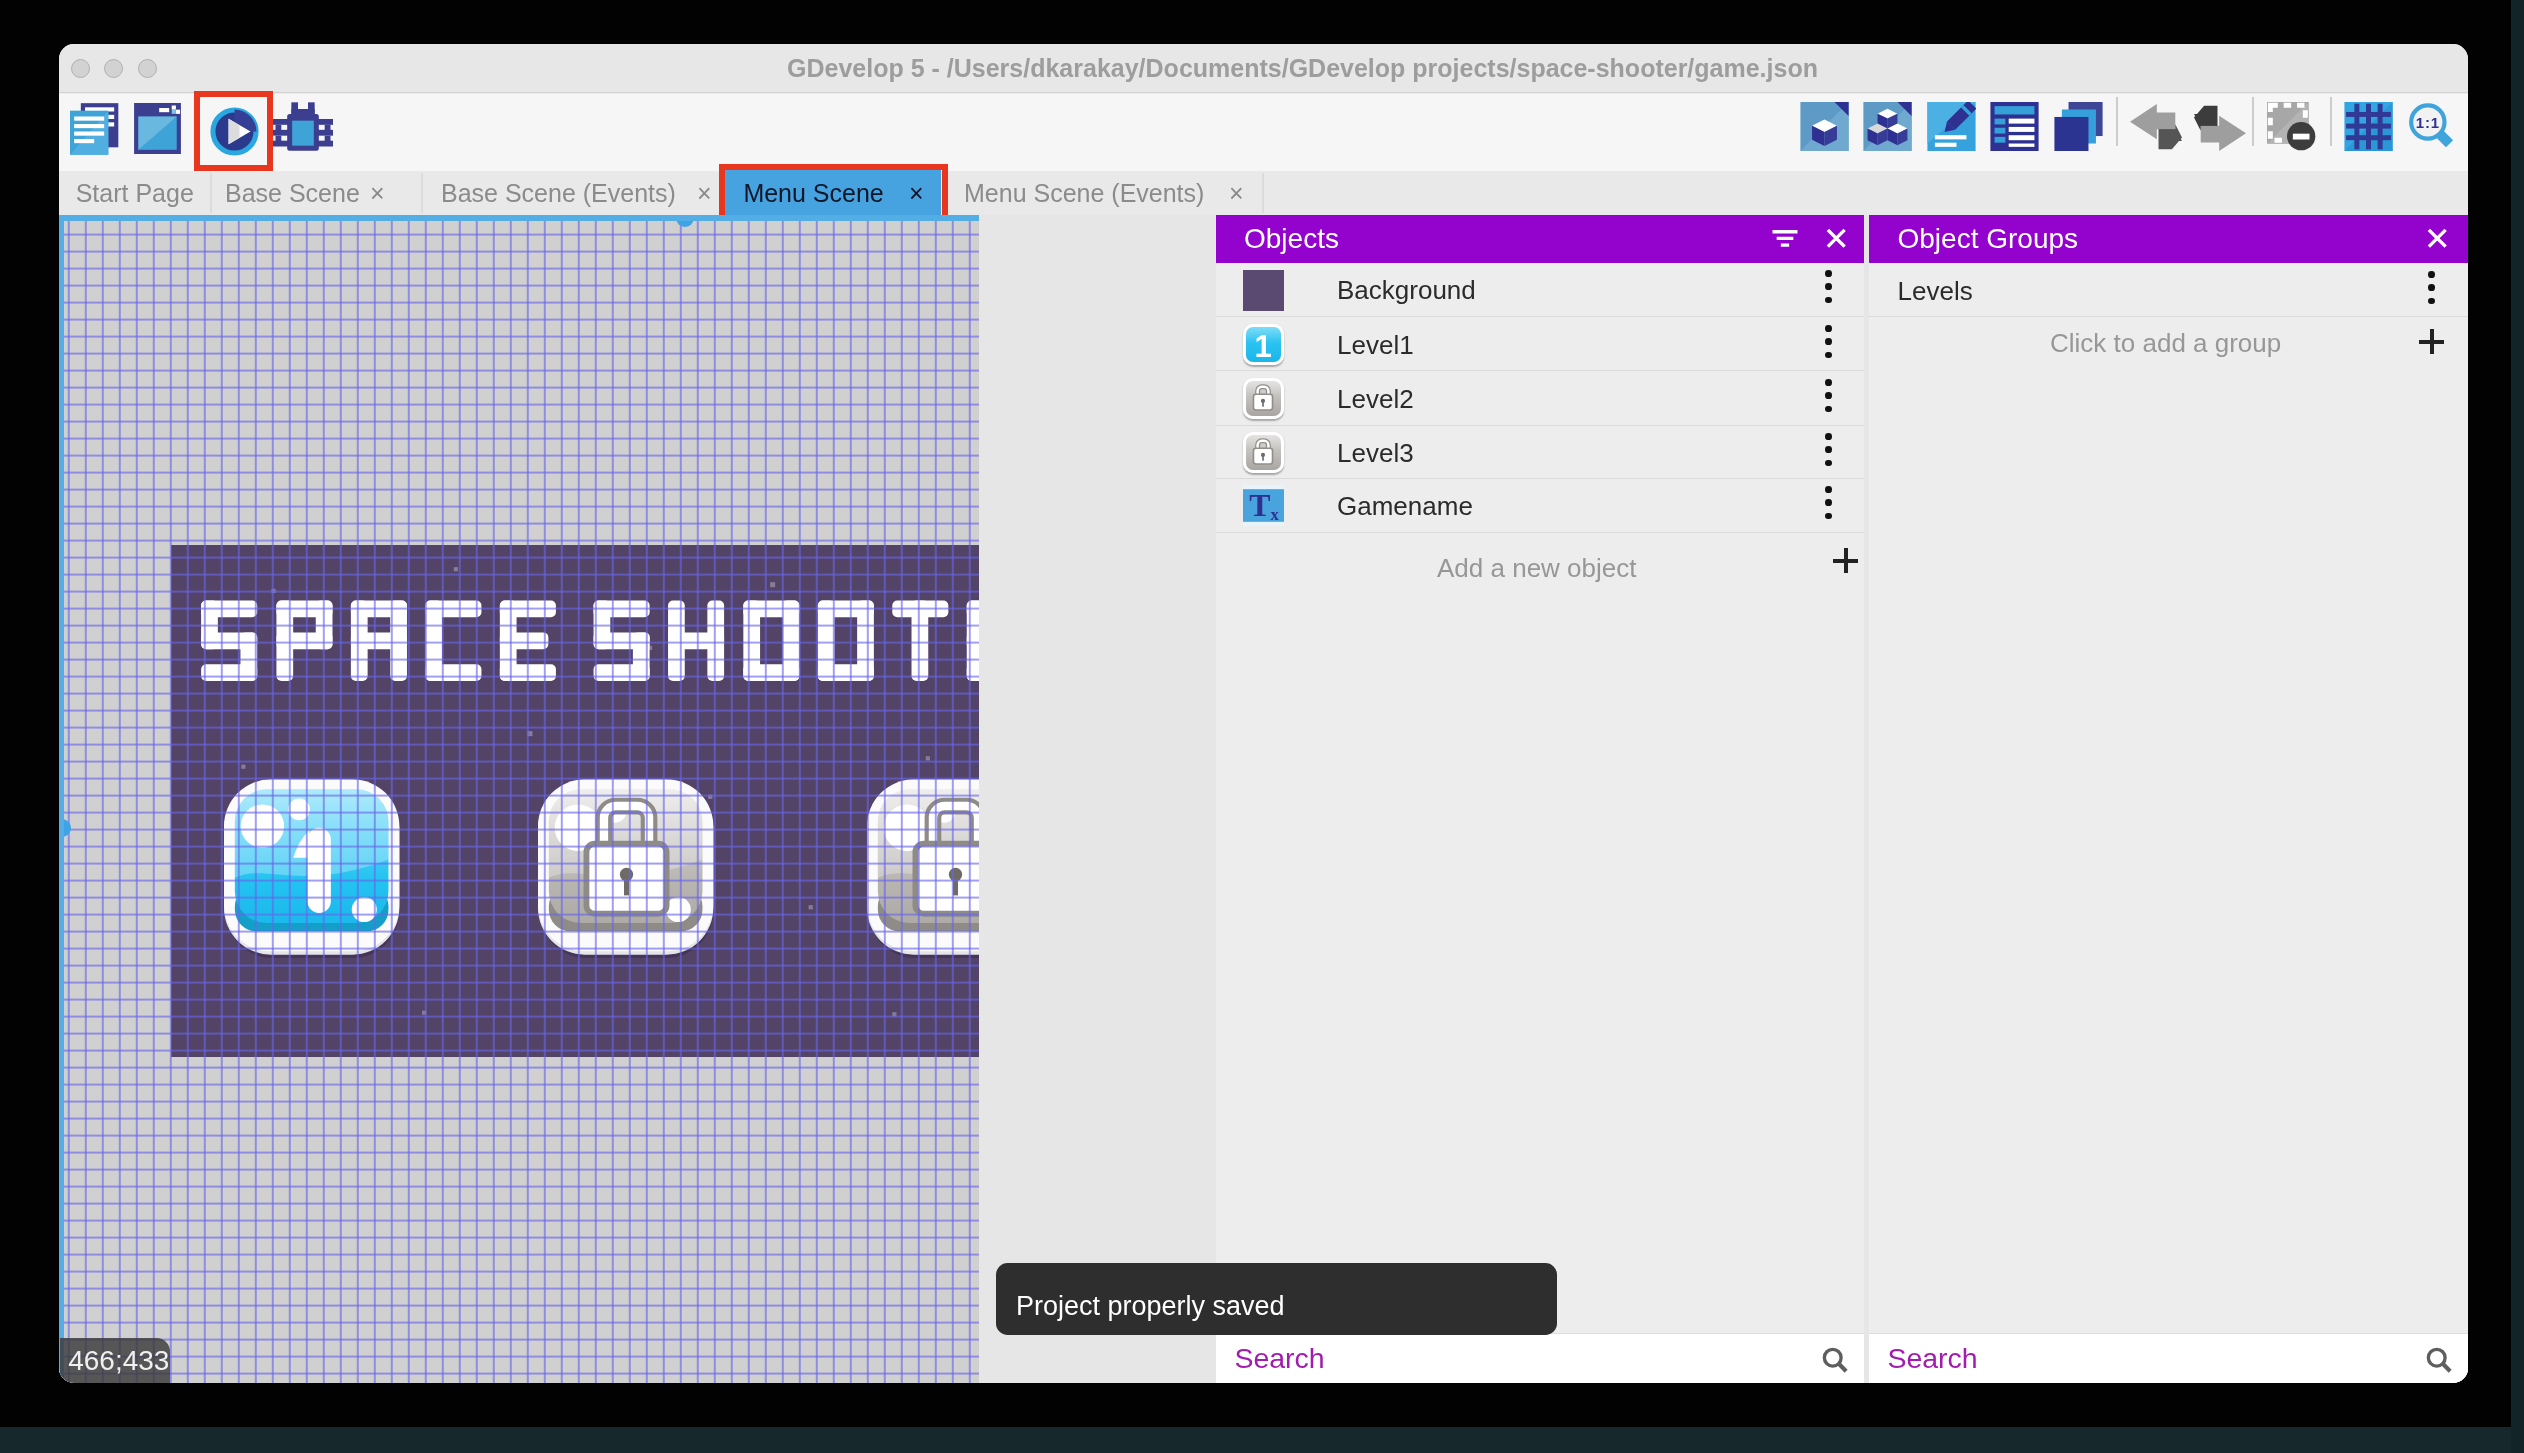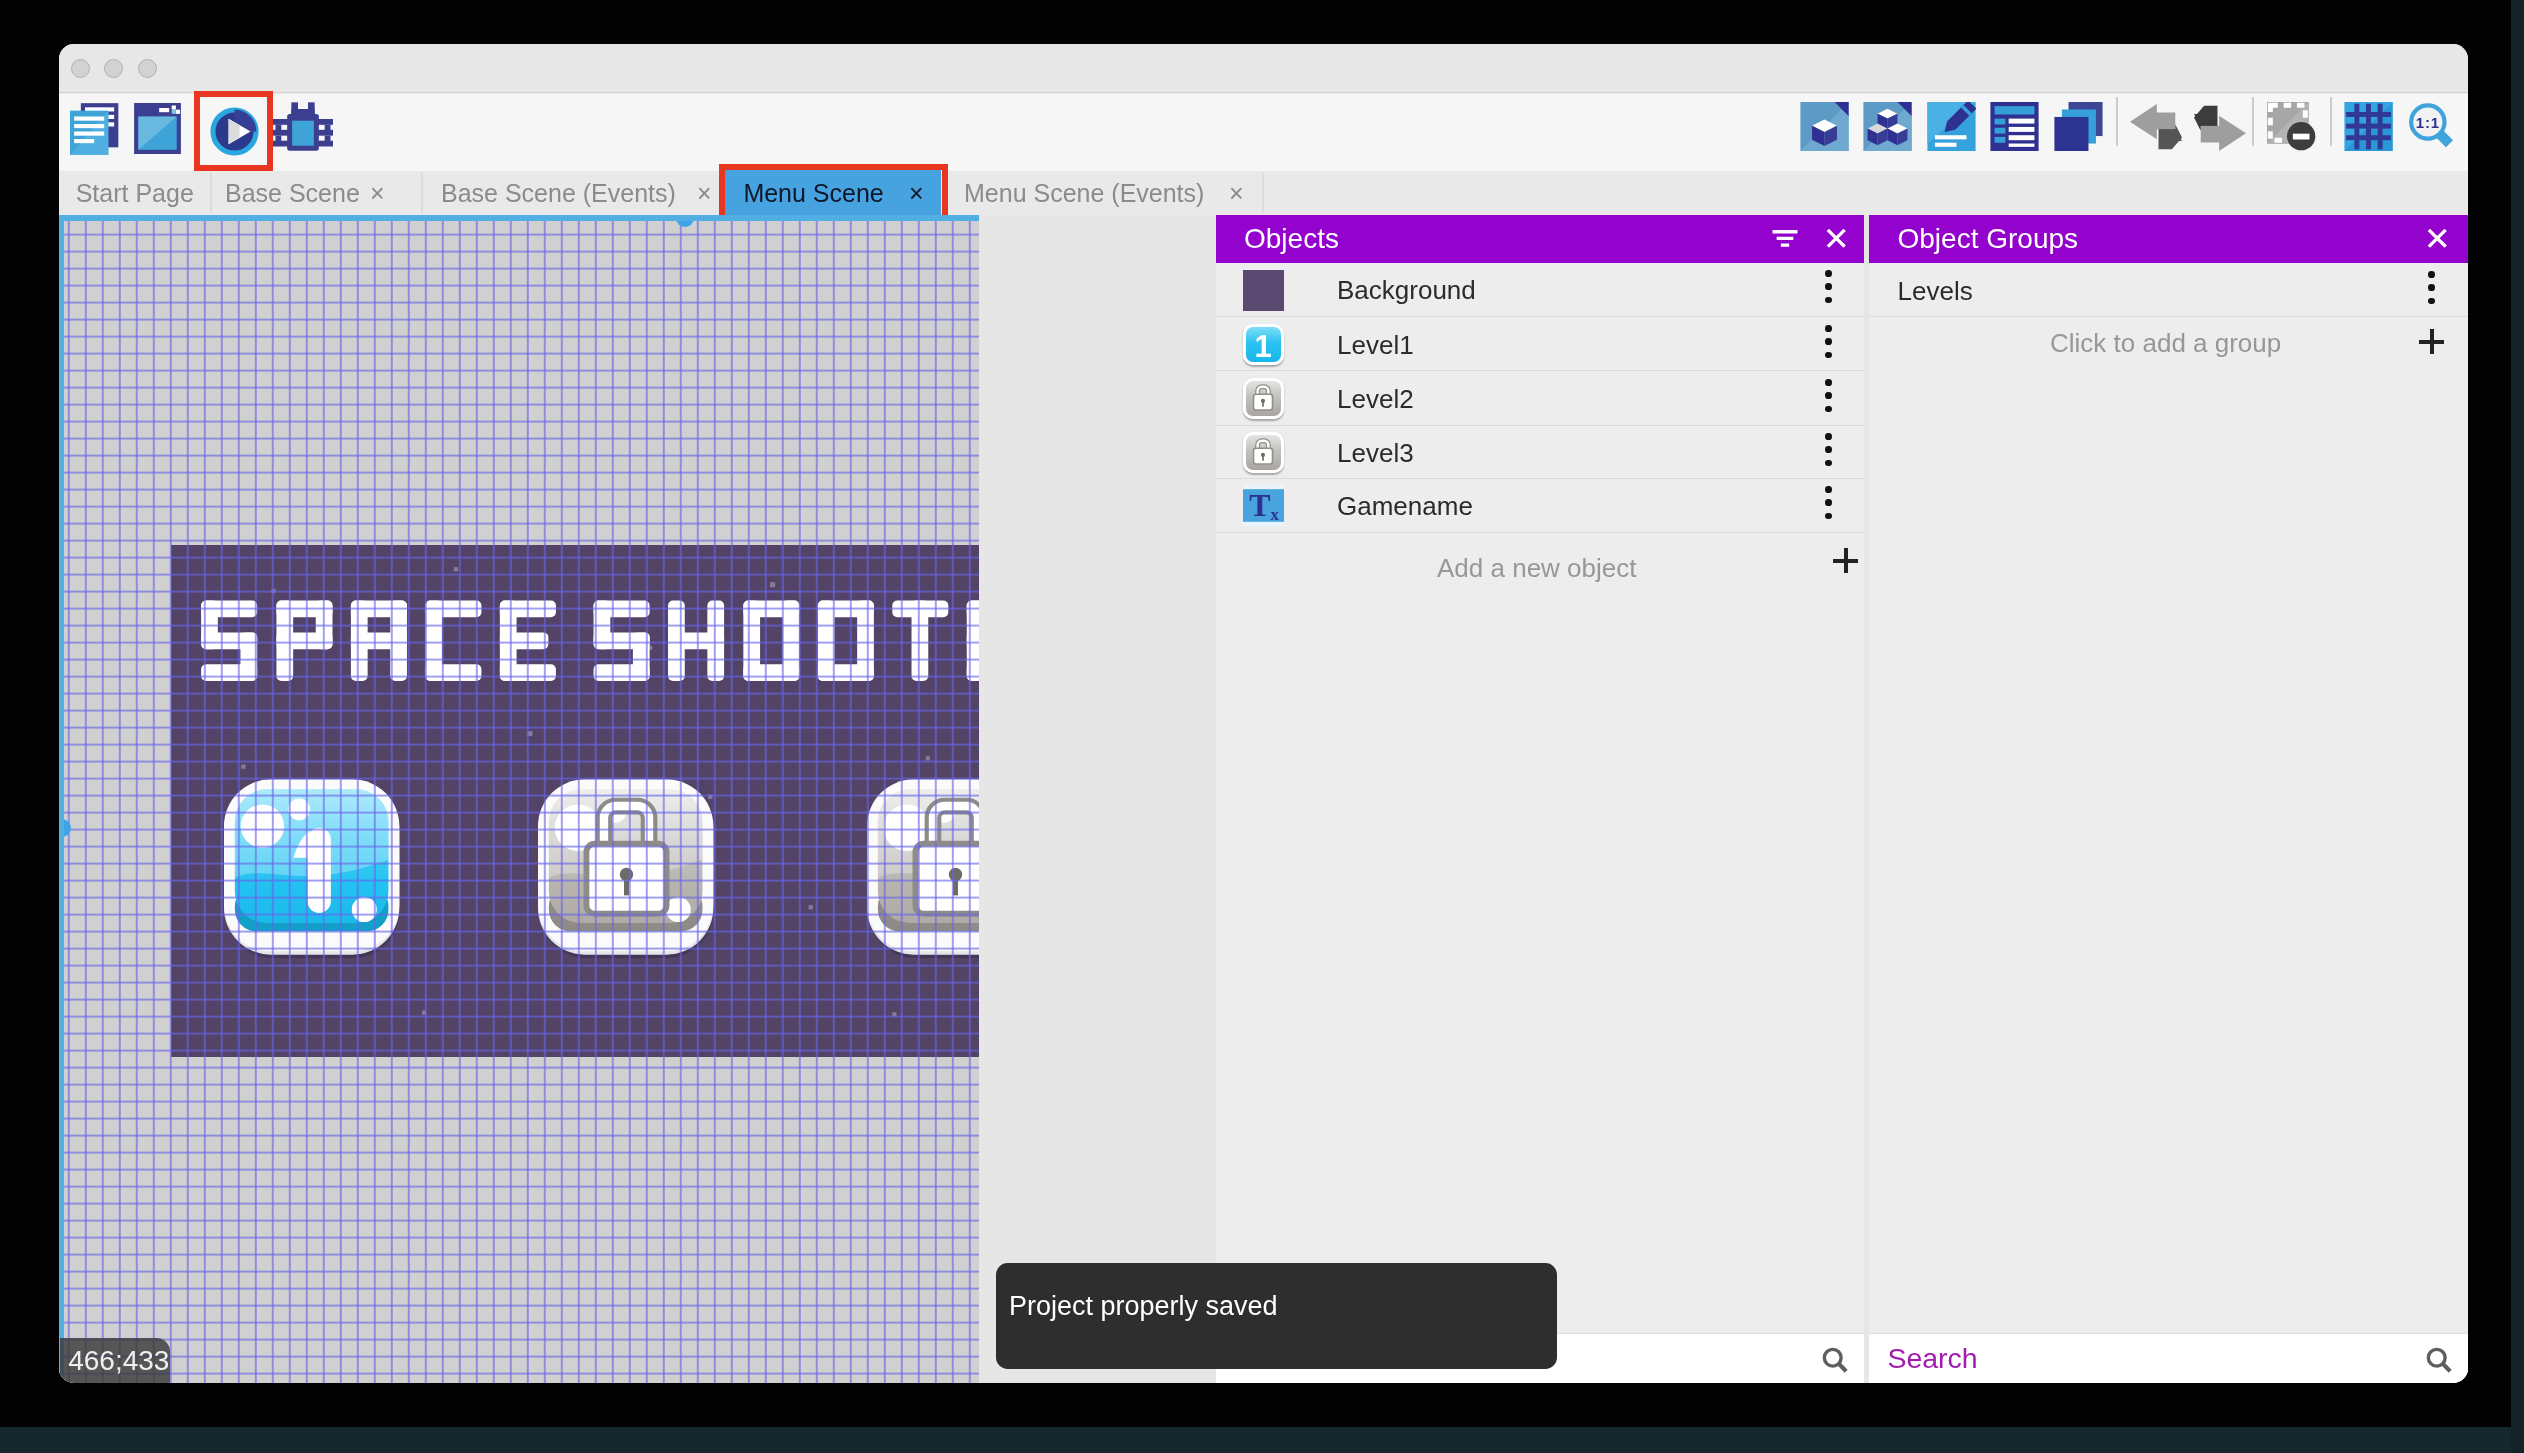--- a/index.html
+++ b/index.html
@@ -30,21 +30,21 @@
   .gamebg { position:absolute; left:112px; top:330px; width:938px; height:512px; background:#534467; }
   .gridlines { position:absolute; left:0; top:0; width:1150px; height:1169px;
      background-image:
        repeating-linear-gradient(to right, rgba(104,100,233,0.62) 0px, rgba(104,100,233,0.62) 2.2px, transparent 2.2px, transparent 17px),
        repeating-linear-gradient(to bottom, rgba(104,100,233,0.62) 0px, rgba(104,100,233,0.62) 2.2px, transparent 2.2px, transparent 17px);
      background-position: 8.8px 1.6px; }
   .sel-top { position:absolute; left:0; top:0; width:1150px; height:5.9px; background:#53aee6; }
   .sel-left { position:absolute; left:0; top:0; width:5px; height:1169px; background:#53aee6; }
   .handle { position:absolute; width:18.4px; height:18.4px; border-radius:50%; background:#3fa3e8; }
   .coordbox { position:absolute; left:0.8px; top:1123px; width:110px; height:46px; background:rgba(58,58,58,0.82); border-top-right-radius:13.4px; color:#efefef; font-size:28px; line-height:46px; padding-left:8.4px; }
-  .toast { position:absolute; left:937px; top:1048px; width:561px; height:106px; background:#2e2e2e; border-radius:11.7px; color:#fff; font-size:27px; line-height:87px; padding-left:13px; z-index:40; }
+  .toast { position:absolute; left:937px; top:1048px; width:561px; height:72px; background:#2e2e2e; border-radius:11.7px; color:#fff; font-size:27px; line-height:87px; padding-left:20px; z-index:40; }
   
   .panel { position:absolute; top:0; height:1169px; background:#ededed; }
   .phead { position:absolute; left:0; top:0; width:100%; height:48px; background:#9403cd; color:#fff; font-size:28px; line-height:48px; }
   .prow { position:absolute; left:0; width:100%; border-bottom:1.7px solid #dadada; }
   .rowtext { position:absolute; font-size:26px; color:#2b2b2b; }
   .graytext { color:#979797; font-size:26px; position:absolute; }
   .dots { position:absolute; width:6.7px; }
   .dots i { display:block; width:6.7px; height:6.7px; border-radius:50%; background:#111; margin-bottom:6.7px; }
   .searchbar { position:absolute; left:0; top:1118px; width:100%; height:50px; background:#fff; border-top:1.7px solid #ddd; color:#a21caf; font-size:28.5px; line-height:49px; padding-left:18.4px; }
   .plus { position:absolute; width:25px; height:25px; }
@@ -60,20 +60,21 @@
 <body>
 <div id="stage">
   <div id="deskbottom"></div>
   <div id="deskright"></div>
   <div class="window">
 
     <div class="titlebar">
       <div class="tl" style="left:11.7px;"></div>
       <div class="tl" style="left:45px;"></div>
       <div class="tl" style="left:79px;"></div>
+      <div class="title-text">GDevelop 5 - /Users/dkarakay/Documents/GDevelop projects/space-shooter/game.json</div>
     </div>
 
     <div class="toolbar">
       <div class="ticon" id="ic-docs" style="left:11px; top:9.2px;">
         <svg width="50" height="52" viewBox="0 0 60 62">
           <rect x="13" y="0" width="45" height="53" fill="#3c3f90"></rect>
           <rect x="18" y="5" width="35" height="5" fill="#fff"></rect>
           <rect x="18" y="14" width="35" height="5" fill="#fff"></rect>
           <rect x="18" y="23" width="35" height="5" fill="#fff"></rect>
           <rect x="18" y="32" width="22" height="5" fill="#fff"></rect>

